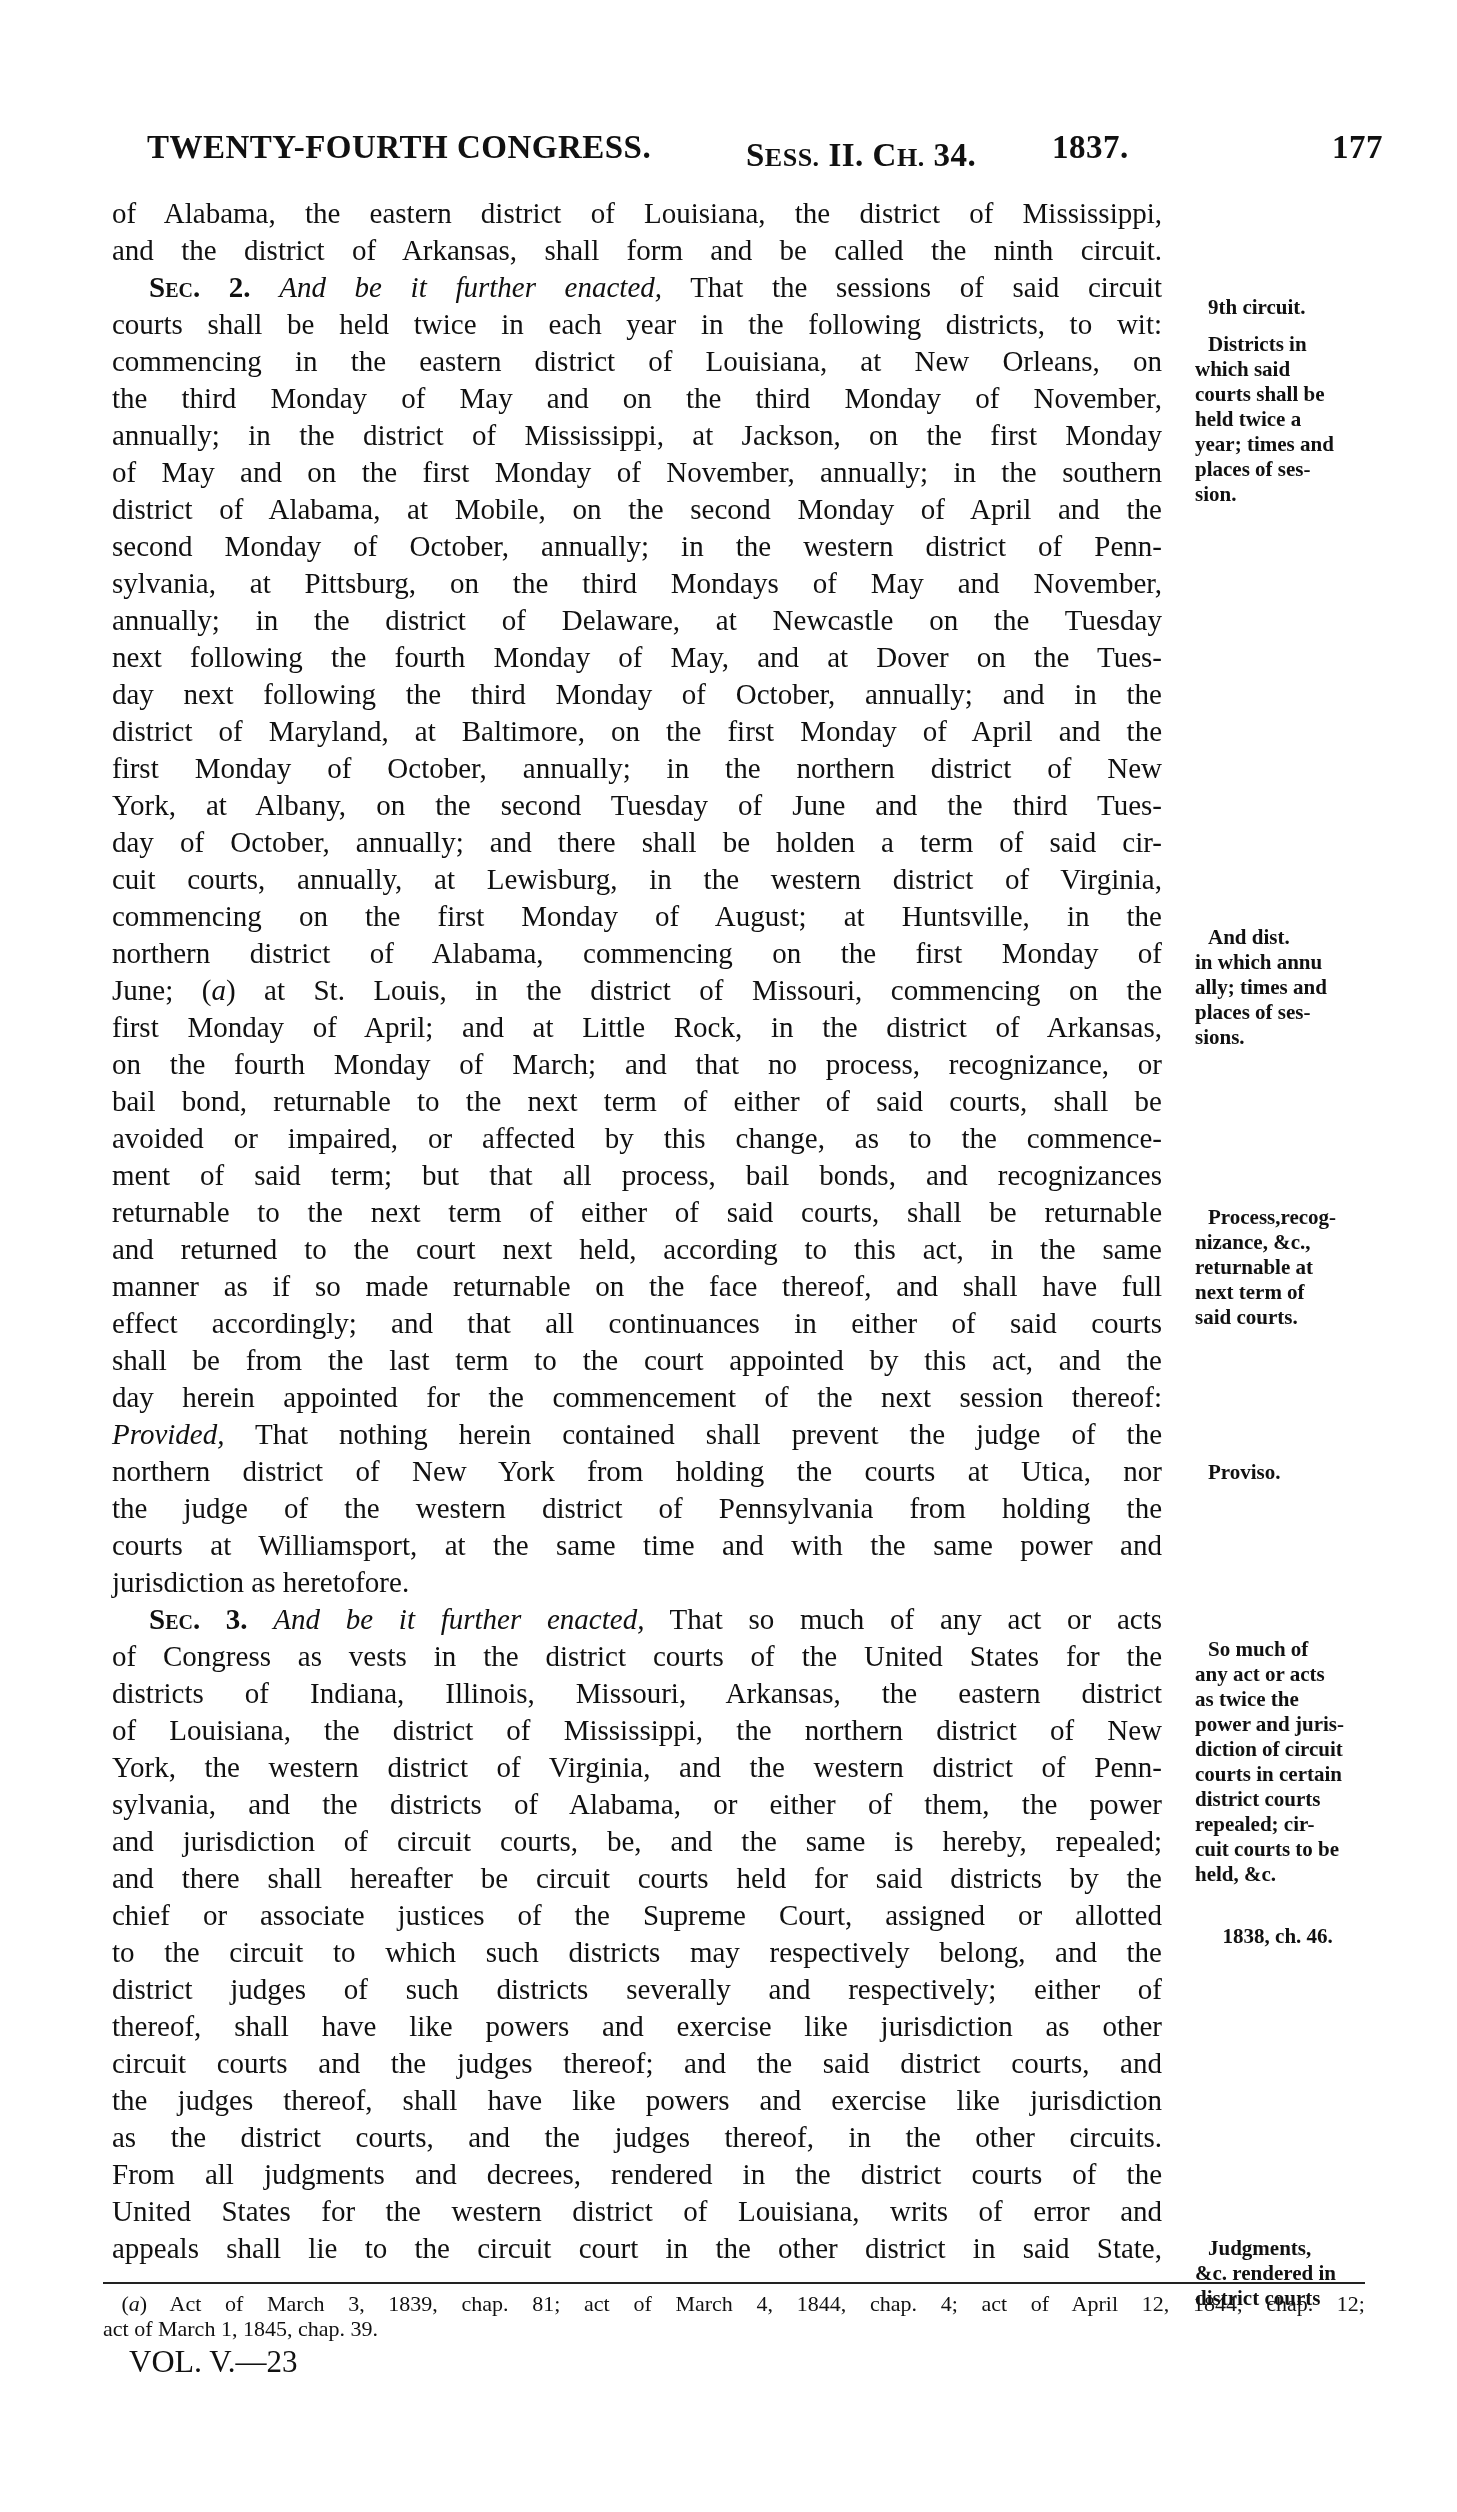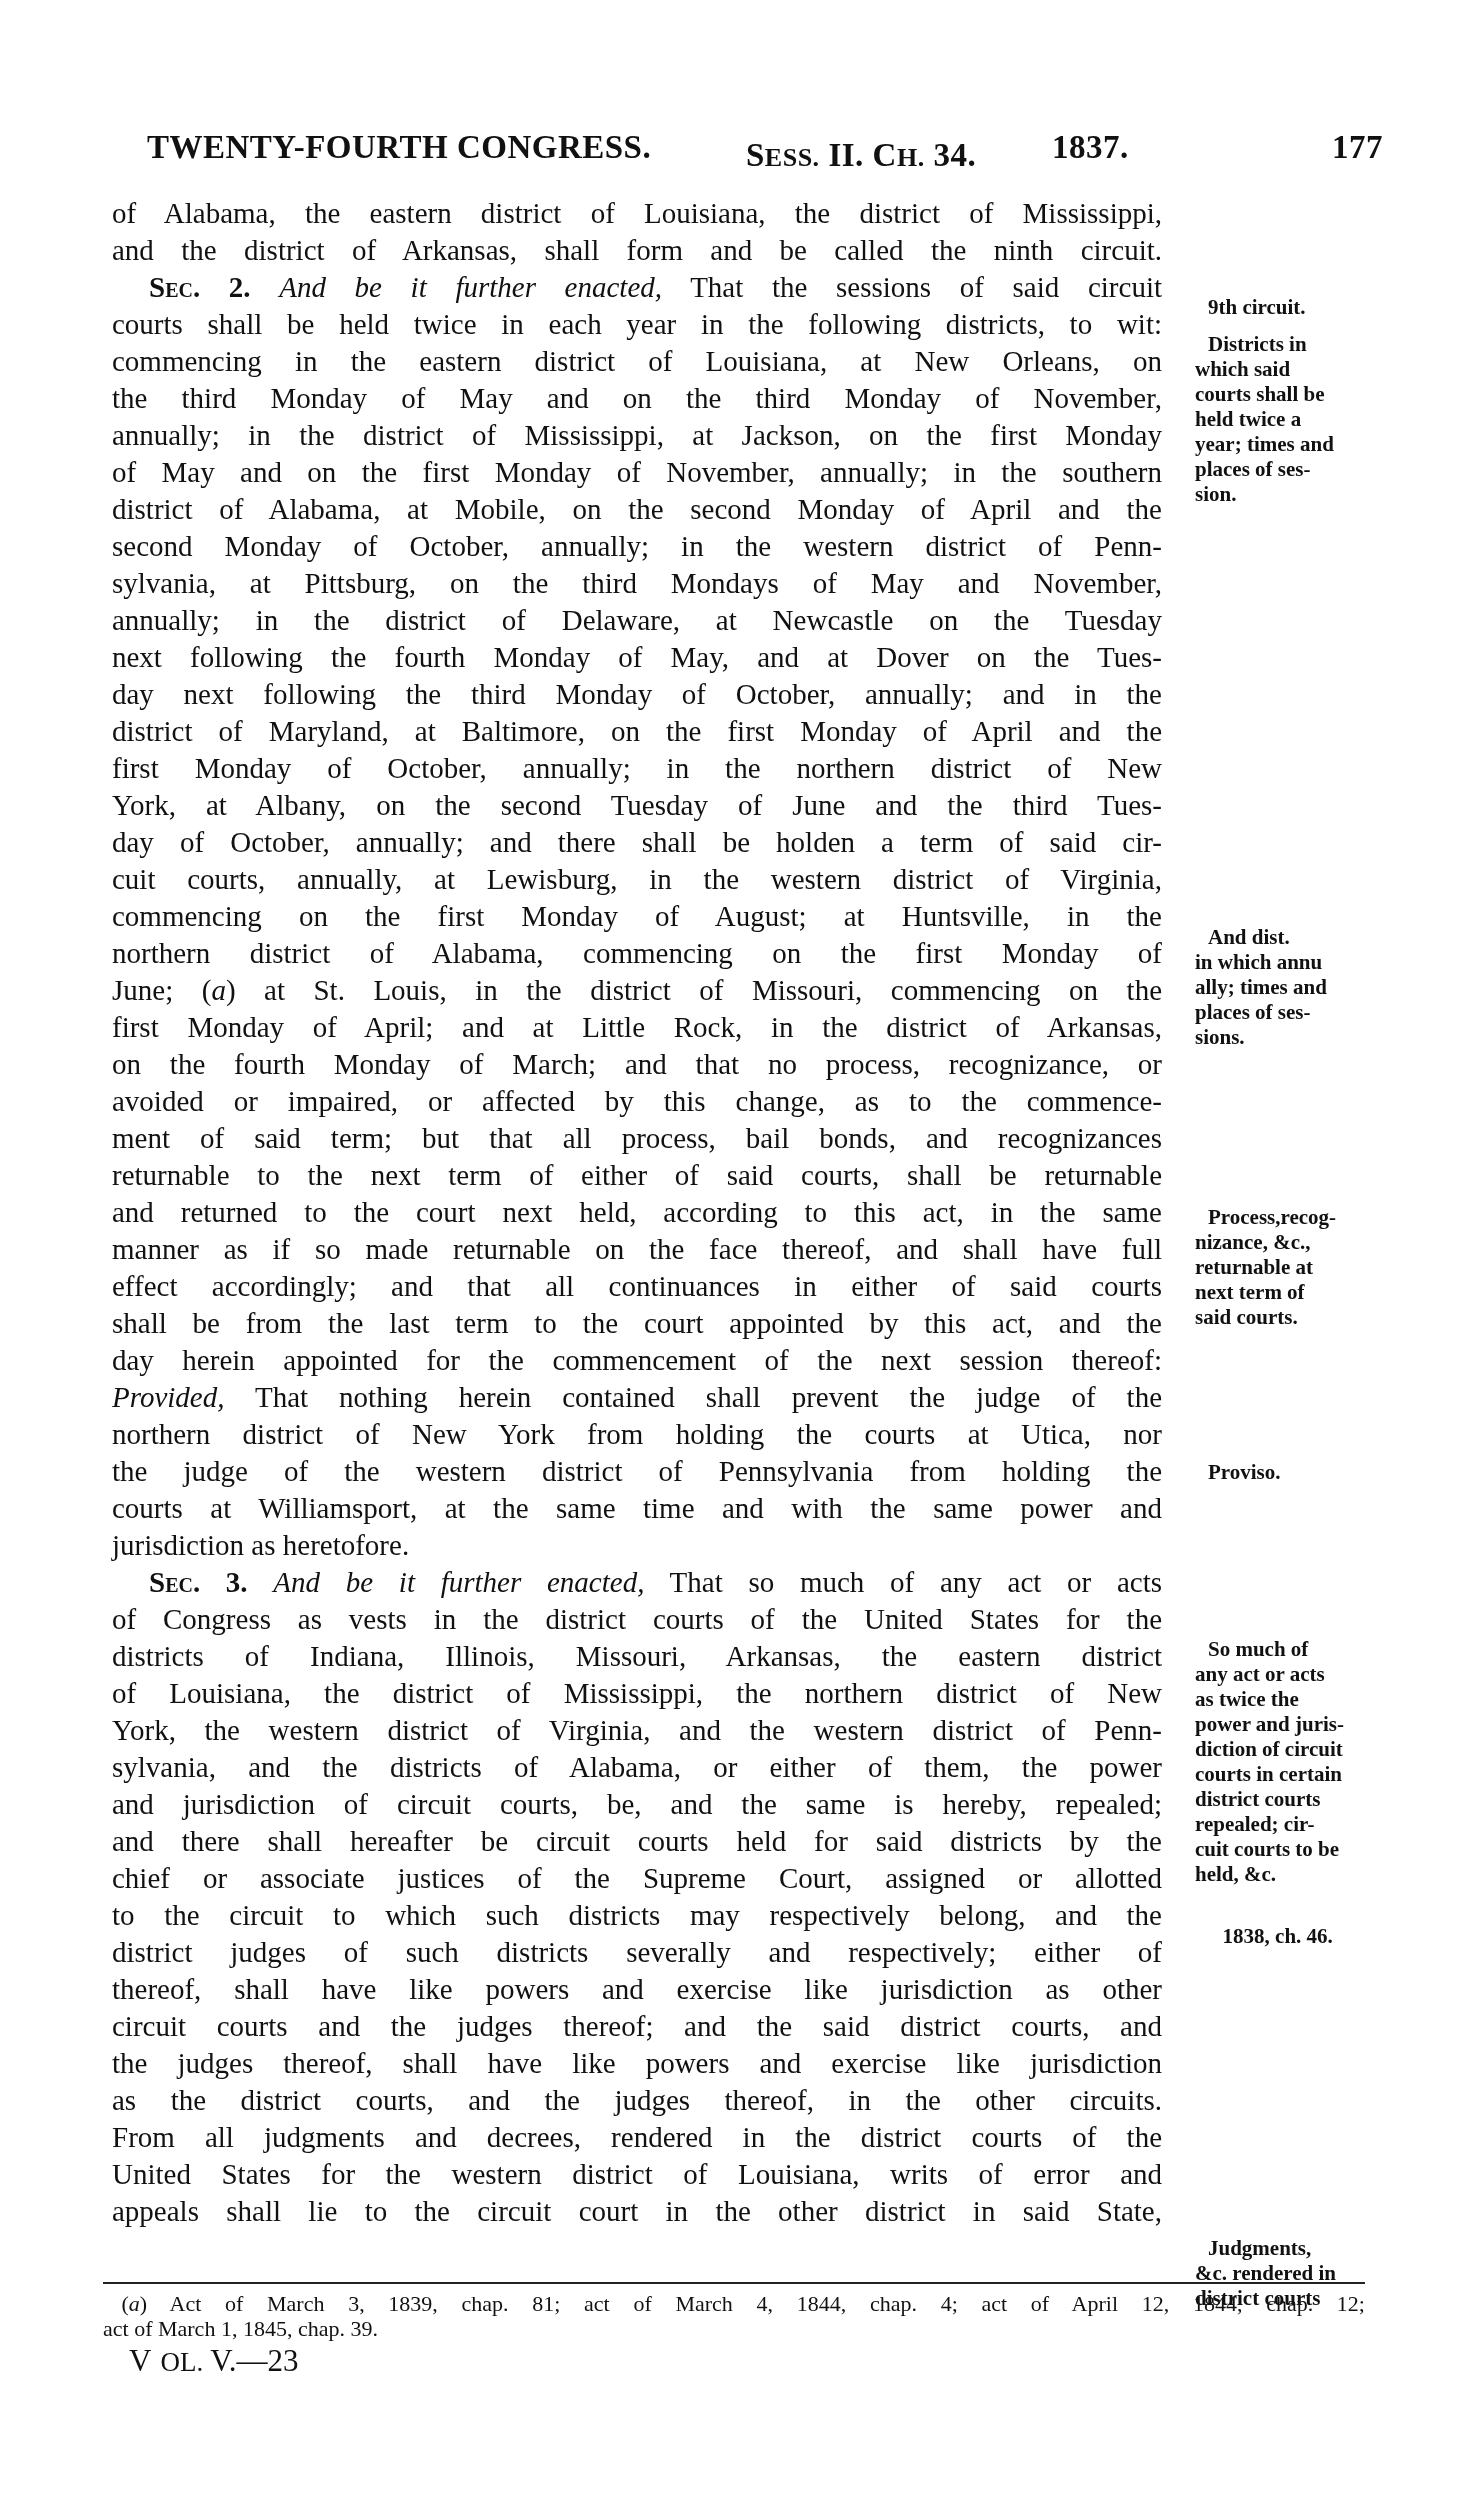--- a/index.html
+++ b/index.html
@@ -30,21 +30,21 @@
   }
   .margin-note .mn-line { display: block; white-space: nowrap; }
   .margin-note .mn-line.first { padding-left: 13px; margin-top: 45px; }
   .margin-note .mn-line.center { padding-left: 27.6px; margin-top: 37px; }
   .rule { position: absolute; left: 103px; top: 2282px; width: 1262px; height: 1.8px; background: #222; }
   .footnote { position: absolute; left: 103px; top: 2291px; width: 1262px;
     font-family: "Liberation Serif", serif; font-size: 22px; line-height: 25px; }
   .footnote .fn-line1 { display: block; padding-left: 18.4px; white-space: nowrap; text-align: justify; text-align-last: justify; }
   .footnote .fn-line2 { display: block; white-space: nowrap; }
   .signature { position: absolute; left: 129px; top: 2343px; font-family: "Liberation Serif", serif; font-size: 31px; }
-  .signature .sc { font-size: 27px; margin-left: 9px; }
+  .signature .sc { font-size: 32px; }
 </style>
 </head>
 <body>
 
 <div class="header">
   <span class="running-title">TWENTY-FOURTH CONGRESS.</span>
   <span class="session"><span>S</span><span class="sc">ESS.</span><span> II. </span><span>C</span><span class="sc">H.</span><span> 34.</span></span>
   <span class="year">1837.</span>
   <span class="page-no">177</span>
 </div>
@@ -67,20 +67,21 @@
     <div class="line">district of Maryland, at Baltimore, on the first Monday of April and the</div>
     <div class="line">first Monday of October, annually; in the northern district of New</div>
     <div class="line">York, at Albany, on the second Tuesday of June and the third Tues-</div>
     <div class="line">day of October, annually; and there shall be holden a term of said cir-</div>
     <div class="line">cuit courts, annually, at Lewisburg, in the western district of Virginia,</div>
     <div class="line">commencing on the first Monday of August; at Huntsville, in the</div>
     <div class="line">northern district of Alabama, commencing on the first Monday of</div>
     <div class="line">June; (<i>a</i>) at St. Louis, in the district of Missouri, commencing on the</div>
     <div class="line">first Monday of April; and at Little Rock, in the district of Arkansas,</div>
     <div class="line">on the fourth Monday of March; and that no process, recognizance, or</div>
+    <div class="line">bail bond, returnable to the next term of either of said courts, shall be</div>
     <div class="line">avoided or impaired, or affected by this change, as to the commence-</div>
     <div class="line">ment of said term; but that all process, bail bonds, and recognizances</div>
     <div class="line">returnable to the next term of either of said courts, shall be returnable</div>
     <div class="line">and returned to the court next held, according to this act, in the same</div>
     <div class="line">manner as if so made returnable on the face thereof, and shall have full</div>
     <div class="line">effect accordingly; and that all continuances in either of said courts</div>
     <div class="line">shall be from the last term to the court appointed by this act, and the</div>
     <div class="line">day herein appointed for the commencement of the next session thereof:</div>
     <div class="line"><i>Provided,</i> That nothing herein contained shall prevent the judge of the</div>
     <div class="line">northern district of New York from holding the courts at Utica, nor</div>

